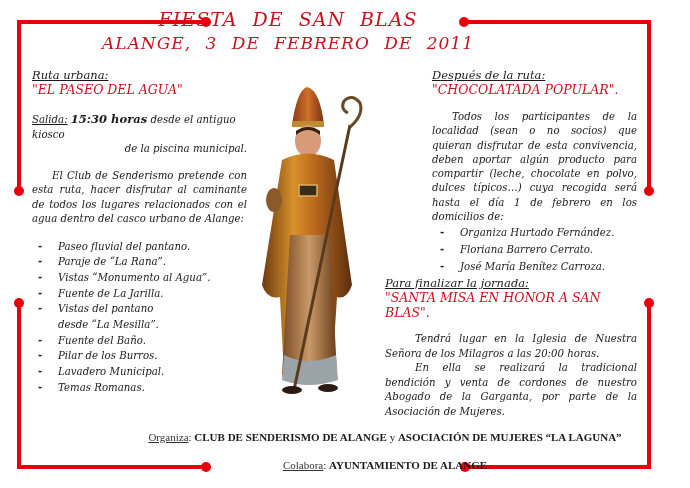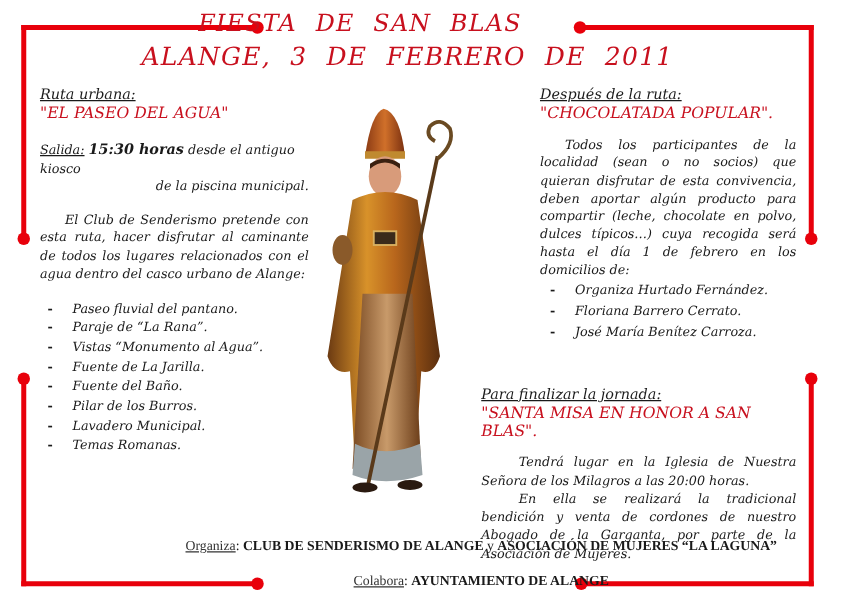--- a/index.html
+++ b/index.html
@@ -4,21 +4,21 @@
 <style>
   html, body { margin: 0; padding: 0; background: #ffffff; }
   body { width: 690px; height: 488px; position: relative; overflow: hidden;
          font-family: "DejaVu Serif", "Liberation Serif", serif; color: #1a1a1a; }
   .frame { position: absolute; background: #e8000b; }
   .dot { position: absolute; width: 10px; height: 10px; border-radius: 50%; background: #e8000b; }
   .title { position: absolute; left: 0; width: 576px; text-align: center;
            font-family: "DejaVu Serif", "Liberation Serif", serif; font-style: italic;
            color: #c8101e; letter-spacing: 1px; }
   .t1 { top: 8px; font-size: 19px; word-spacing: 8px; }
-  .t2 { top: 33px; font-size: 20px; word-spacing: 8px; padding-left: 38px; }
+  .t2 { top: 33px; font-size: 17px; word-spacing: 8px; }
   .col { position: absolute; font-style: italic; font-size: 10.2px; line-height: 14.5px; }
   .sec-label { text-decoration: underline; font-size: 11.5px; line-height: 14px; }
   .sec-title { color: #c8101e; font-size: 12.5px; line-height: 15px; font-weight: normal; }
   .para { text-align: justify; }
   .indent { text-indent: 20px; }
   .right { text-align: right; }
   ul.dash { list-style: none; margin: 0; padding: 0; }
   ul.dash li { position: relative; padding-left: 26px; }
   ul.dash li::before { content: "-"; position: absolute; left: 6px; font-style: normal; font-weight: bold; }
   .bold { font-weight: bold; font-style: italic; font-size: 11.5px; }
@@ -61,20 +61,21 @@
   </div>
   <div class="right">de la piscina municipal.</div>
   <div style="height:12px;"></div>
   <div class="para indent">El Club de Senderismo pretende con esta ruta, hacer disfrutar al caminante de todos los lugares relacionados con el agua dentro del casco urbano de Alange:</div>
   <div style="height:12px;"></div>
   <ul class="dash" style="line-height:15.7px;">
     <li>Paseo fluvial del pantano.</li>
     <li>Paraje de “La Rana”.</li>
     <li>Vistas “Monumento al Agua”.</li>
     <li>Fuente de La Jarilla.</li>
+    <li style="padding-right:70px;">Vistas del pantano desde “La Mesilla”.</li>
     <li>Fuente del Baño.</li>
     <li>Pilar de los Burros.</li>
     <li>Lavadero Municipal.</li>
     <li>Temas Romanas.</li>
   </ul>
 </div>
 
 <svg class="statue" viewBox="0 0 120 320">
   <defs>
     <linearGradient id="gold" x1="0" x2="1" y1="0" y2="0">
@@ -122,21 +123,21 @@
   <div class="sec-title">"CHOCOLATADA POPULAR".</div>
   <div style="height:13px;"></div>
   <div class="para indent" style="line-height:14.3px;">Todos los participantes de la localidad (sean o no socios) que quieran disfrutar de esta convivencia, deben aportar algún producto para compartir (leche, chocolate en polvo, dulces típicos…) cuya recogida será hasta el día 1 de febrero en los domicilios de:</div>
   <ul class="dash" style="line-height:17px;margin-left:2px;">
     <li>Organiza Hurtado Fernández.</li>
     <li>Floriana Barrero Cerrato.</li>
     <li>José María Benítez Carroza.</li>
   </ul>
 </div>
 
-<div class="col" style="left:385px;top:308px;width:252px;">
+<div class="col" style="left:385px;top:276px;width:252px;">
   <div class="sec-label">Para finalizar la jornada:</div>
   <div class="sec-title">"SANTA MISA EN HONOR A SAN BLAS".</div>
   <div style="height:12px;"></div>
   <div class="para" style="text-indent:30px;">Tendrá lugar en la Iglesia de Nuestra Señora de los Milagros a las 20:00 horas.</div>
   <div class="para" style="text-indent:30px;">En ella se realizará la tradicional bendición y venta de cordones de nuestro Abogado de la Garganta, por parte de la Asociación de Mujeres.</div>
 </div>
 
 <div class="footer" style="top:431px;">
   <span class="lbl">Organiza</span>: <b>CLUB DE SENDERISMO DE ALANGE</b><span> y </span><b>ASOCIACIÓN DE MUJERES “LA LAGUNA”</b>
 </div>

